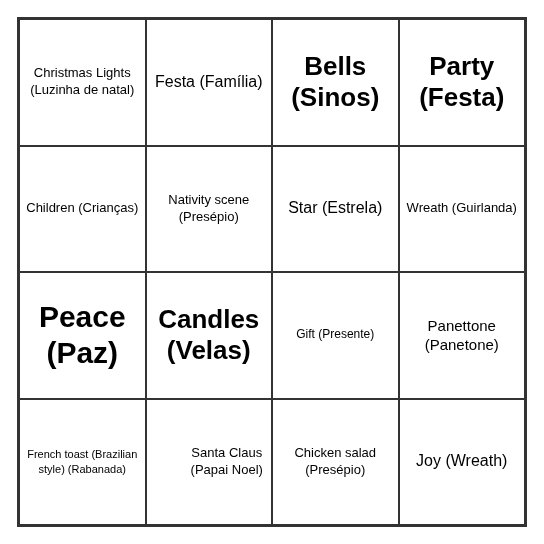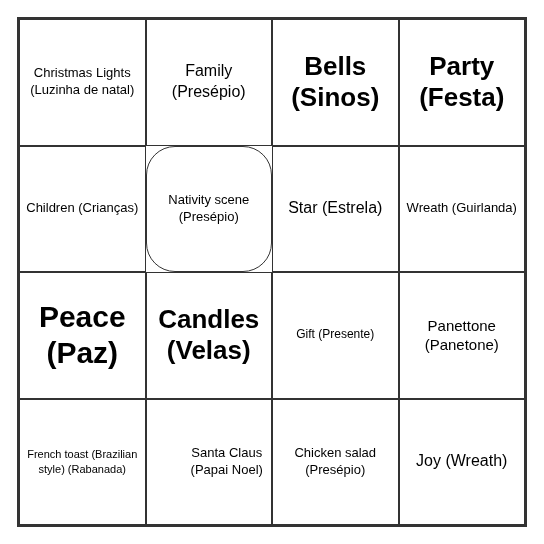--- a/index.html
+++ b/index.html
@@ -32,32 +32,32 @@
     }
   </style>
 </head>
 <body>
 
 <div class="bingo-card" id="bingo-grid">
     <div class="cell" style="font-size: 13px;">
       <span>Christmas Lights (Luzinha de natal)</span>
     </div>
     <div class="cell" style="font-size: 16px;">
-      <span>Family (Presépio)</span>
+      <span>Festa (Família)</span>
     </div>
     <div class="cell" style="font-size: 26px; font-weight: bold; line-height: 1.2;">
       <span>Bells (Sinos)</span>
     </div>
     <div class="cell" style="font-size: 26px; font-weight: bold; line-height: 1.2;">
       <span>Party (Festa)</span>
     </div>
     <div class="cell" style="font-size: 13px;">
       <span>Children (Crianças)</span>
     </div>
-    <div class="cell" style="font-size: 13px; border-radius: 29px;">
+    <div class="cell" style="font-size: 13px;">
       <span>Nativity scene (Presépio)</span>
     </div>
     <div class="cell" style="font-size: 16px;">
       <span>Star (Estrela)</span>
     </div>
     <div class="cell" style="font-size: 13px;">
       <span>Wreath (Guirlanda)</span>
     </div>
     <div class="cell" style="font-size: 30px; font-weight: bold; line-height: 1.2;">
       <span>Peace (Paz)</span>

